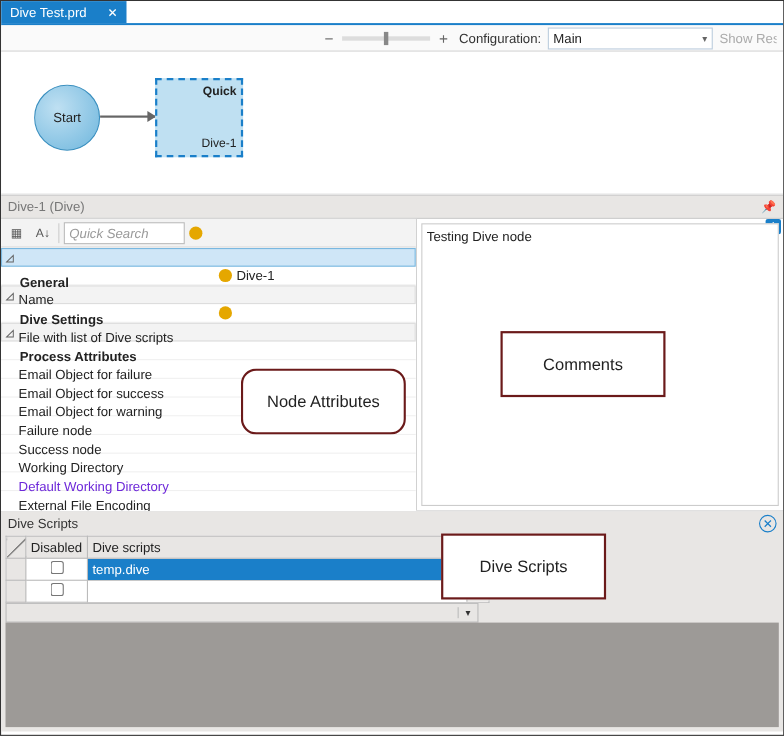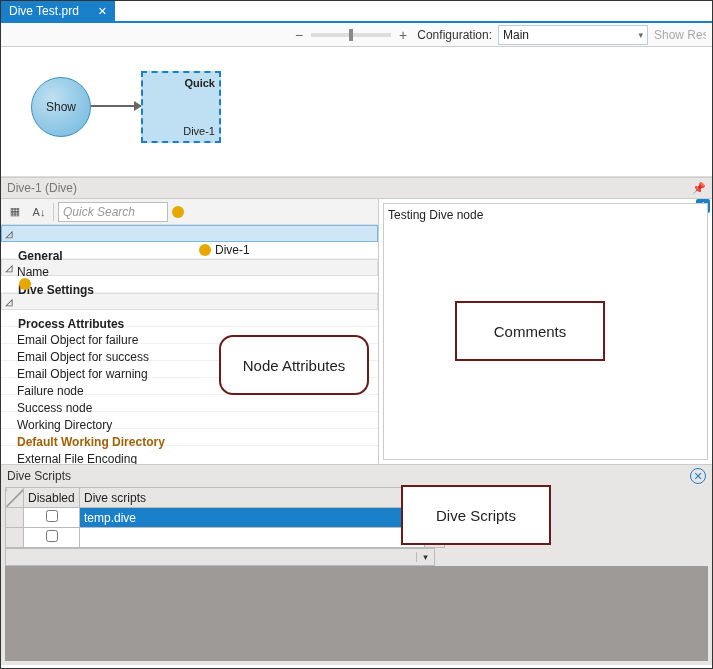--- a/index.html
+++ b/index.html
@@ -31,21 +31,21 @@
   .icon-btn { width: 20px; height: 20px; display: flex; align-items: center; justify-content: center; border: 1px solid transparent; cursor: pointer; font-size: 11px; color: #555; }
   .search-box { flex: 0 0 110px; height: 20px; border: 1px solid #bbb; background: #fff; padding: 0 4px; display: flex; align-items: center; color: #999; font-style: italic; }
   .warn-dot { width: 12px; height: 12px; border-radius: 50%; background: #e5a700; display: inline-block; }
   .prop-grid { flex: 1; overflow: auto; background: #fff; font-size: 12px; }
   .prop-row { display: flex; height: 17px; align-items: center; border-bottom: 1px solid #f0f0f0; }
   .prop-indent { width: 14px; text-align: center; color: #666; font-size: 9px; flex-shrink: 0; }
   .prop-label { flex: 0 0 180px; padding-left: 2px; margin-top: 44px; }
   .prop-value { flex: 1; padding-left: 4px; display:flex; align-items:center; gap:4px;}
   .prop-header { font-weight: bold; background: #f3f3f3; border: 1px solid #ddd; }
   .prop-header.sel { background: #cfe6f7; border: 1px solid #7ab8e0; }
-  .prop-disabled { color: #a16207; font-weight: bold; }
+  .prop-disabled { color: #6d28d9; }
   .comment-panel { flex: 1; display: flex; flex-direction: column; position: relative; }
   .comment-body { flex: 1; margin: 4px; border: 1px solid #ccc; background: #fff; padding: 4px; font-size: 12px; position: relative; }
   .info-badge { position: absolute; right: 2px; top: 0px; width: 14px; height: 14px; background: #1a7fc9; color: #fff; font-size: 10px; border-radius: 2px; display: flex; align-items: center; justify-content: center; }
   .bottom-section { height: 200px; background: #e8e6e4; display: flex; flex-direction: column; }
   .bottom-header { height: 22px; display: flex; align-items: center; justify-content: space-between; padding: 0 6px; color: #333; }
   .close-circle { width: 16px; height: 16px; border: 1px solid #1a7fc9; border-radius: 50%; color: #1a7fc9; display: flex; align-items: center; justify-content: center; font-size: 11px; cursor: pointer; }
   .script-table { width: 440px; border-collapse: collapse; background: #fff; margin-left: 4px;}
   .script-table th { background: #e8e6e4; border: 1px solid #bbb; height: 20px; font-weight: normal; font-size: 12px; text-align: left; padding: 0 4px; }
   .script-table th.corner { width: 18px; background: linear-gradient(135deg, #e8e6e4 49%, #555 50%, #555 52%, #e8e6e4 53%); }
   .script-table td { border: 1px solid #bbb; height: 20px; padding: 0; }
@@ -81,21 +81,21 @@
   <span class="config-label">Configuration:</span>
   <div class="config-select">
     <span>Main</span>
     <span class="arrow">▾</span>
   </div>
   <span class="show-result">Show Resul</span>
 </div>
 
 <div class="canvas">
   <div class="node-start">
-    <span>Show</span>
+    <span>Start</span>
   </div>
   <div class="arrow-conn"></div>
   <div class="node-dive">
     <span class="title">Quick</span>
     <span class="sub">Dive-1</span>
   </div>
 </div>
 
 <div class="status-bar">
   <span>Dive-1 (Dive)</span>
@@ -125,20 +125,21 @@
             <span class="warn-dot"></span>
             <span>Dive-1</span>
           </span>
         </div>
       <div class="prop-row prop-header">
           <span class="prop-indent">◿</span>
           <span class="prop-label">Dive Settings</span>
         </div>
       <div class="prop-row">
           <span class="prop-indent"></span>
+          <span class="prop-label">File with list of Dive scripts</span>
           <span class="prop-value">
             <span class="warn-dot"></span>
           </span>
         </div>
       <div class="prop-row prop-header">
           <span class="prop-indent">◿</span>
           <span class="prop-label">Process Attributes</span>
         </div>
       <div class="prop-row">
           <span class="prop-indent"></span>

